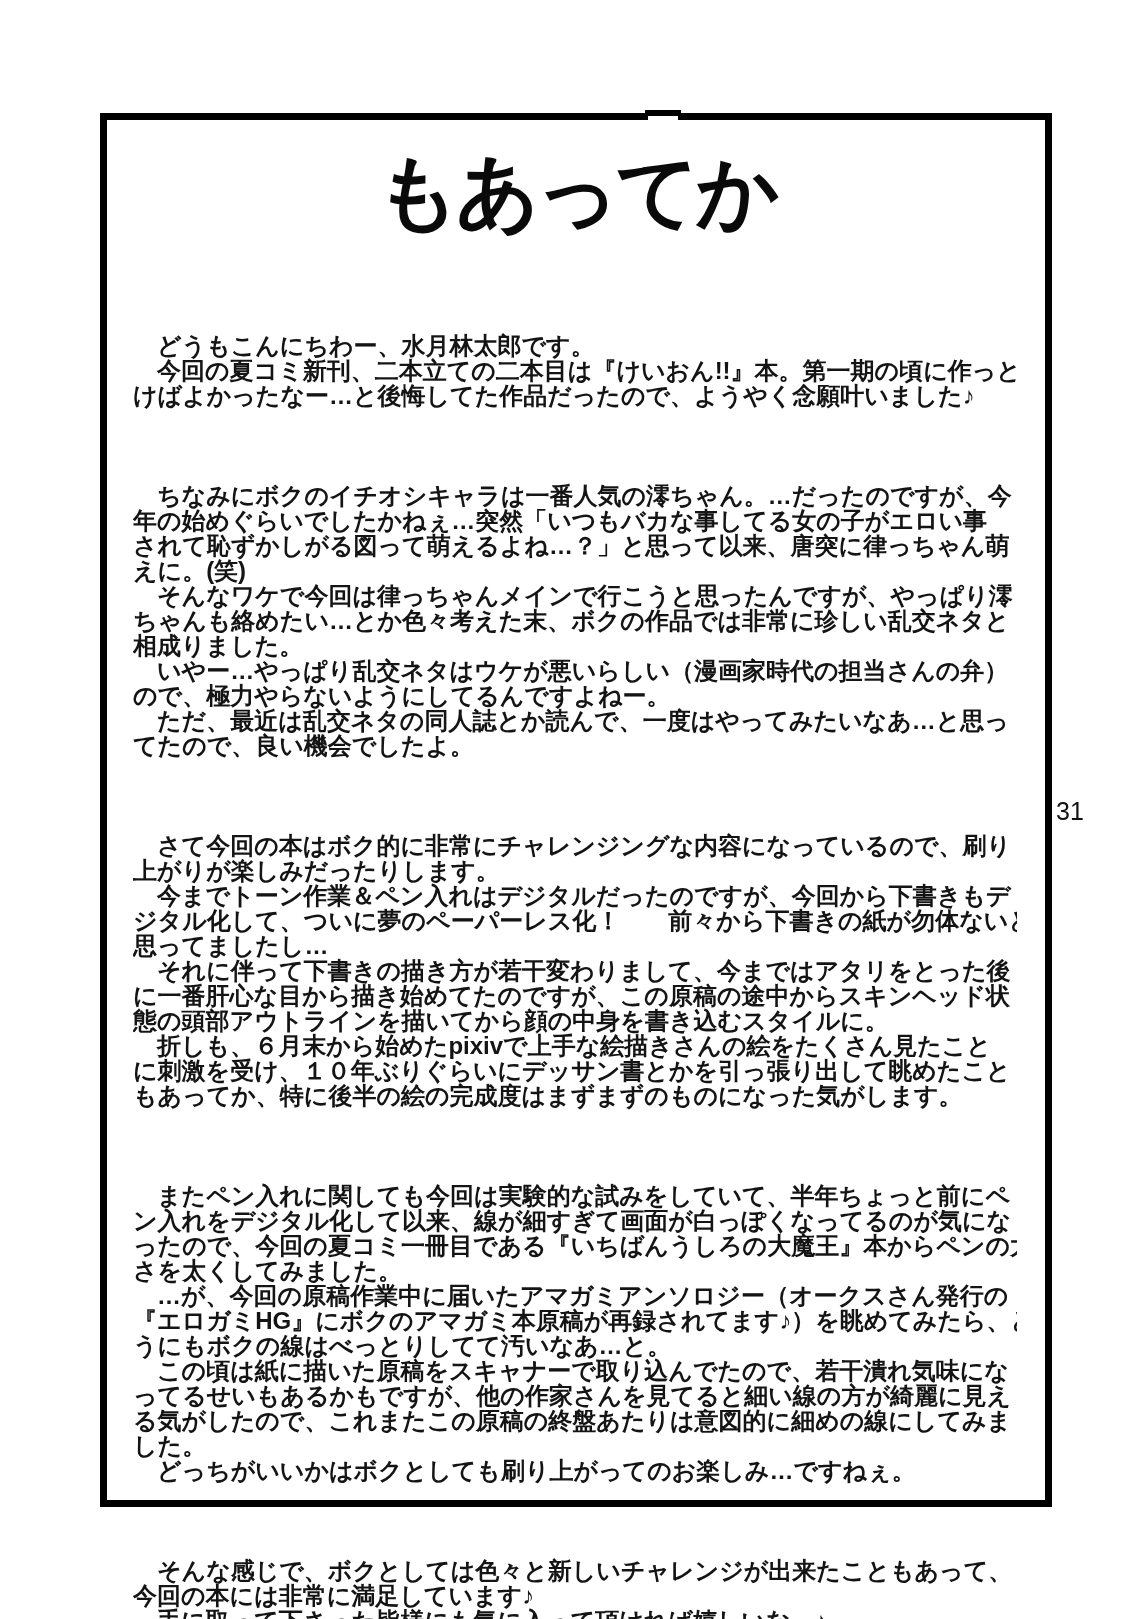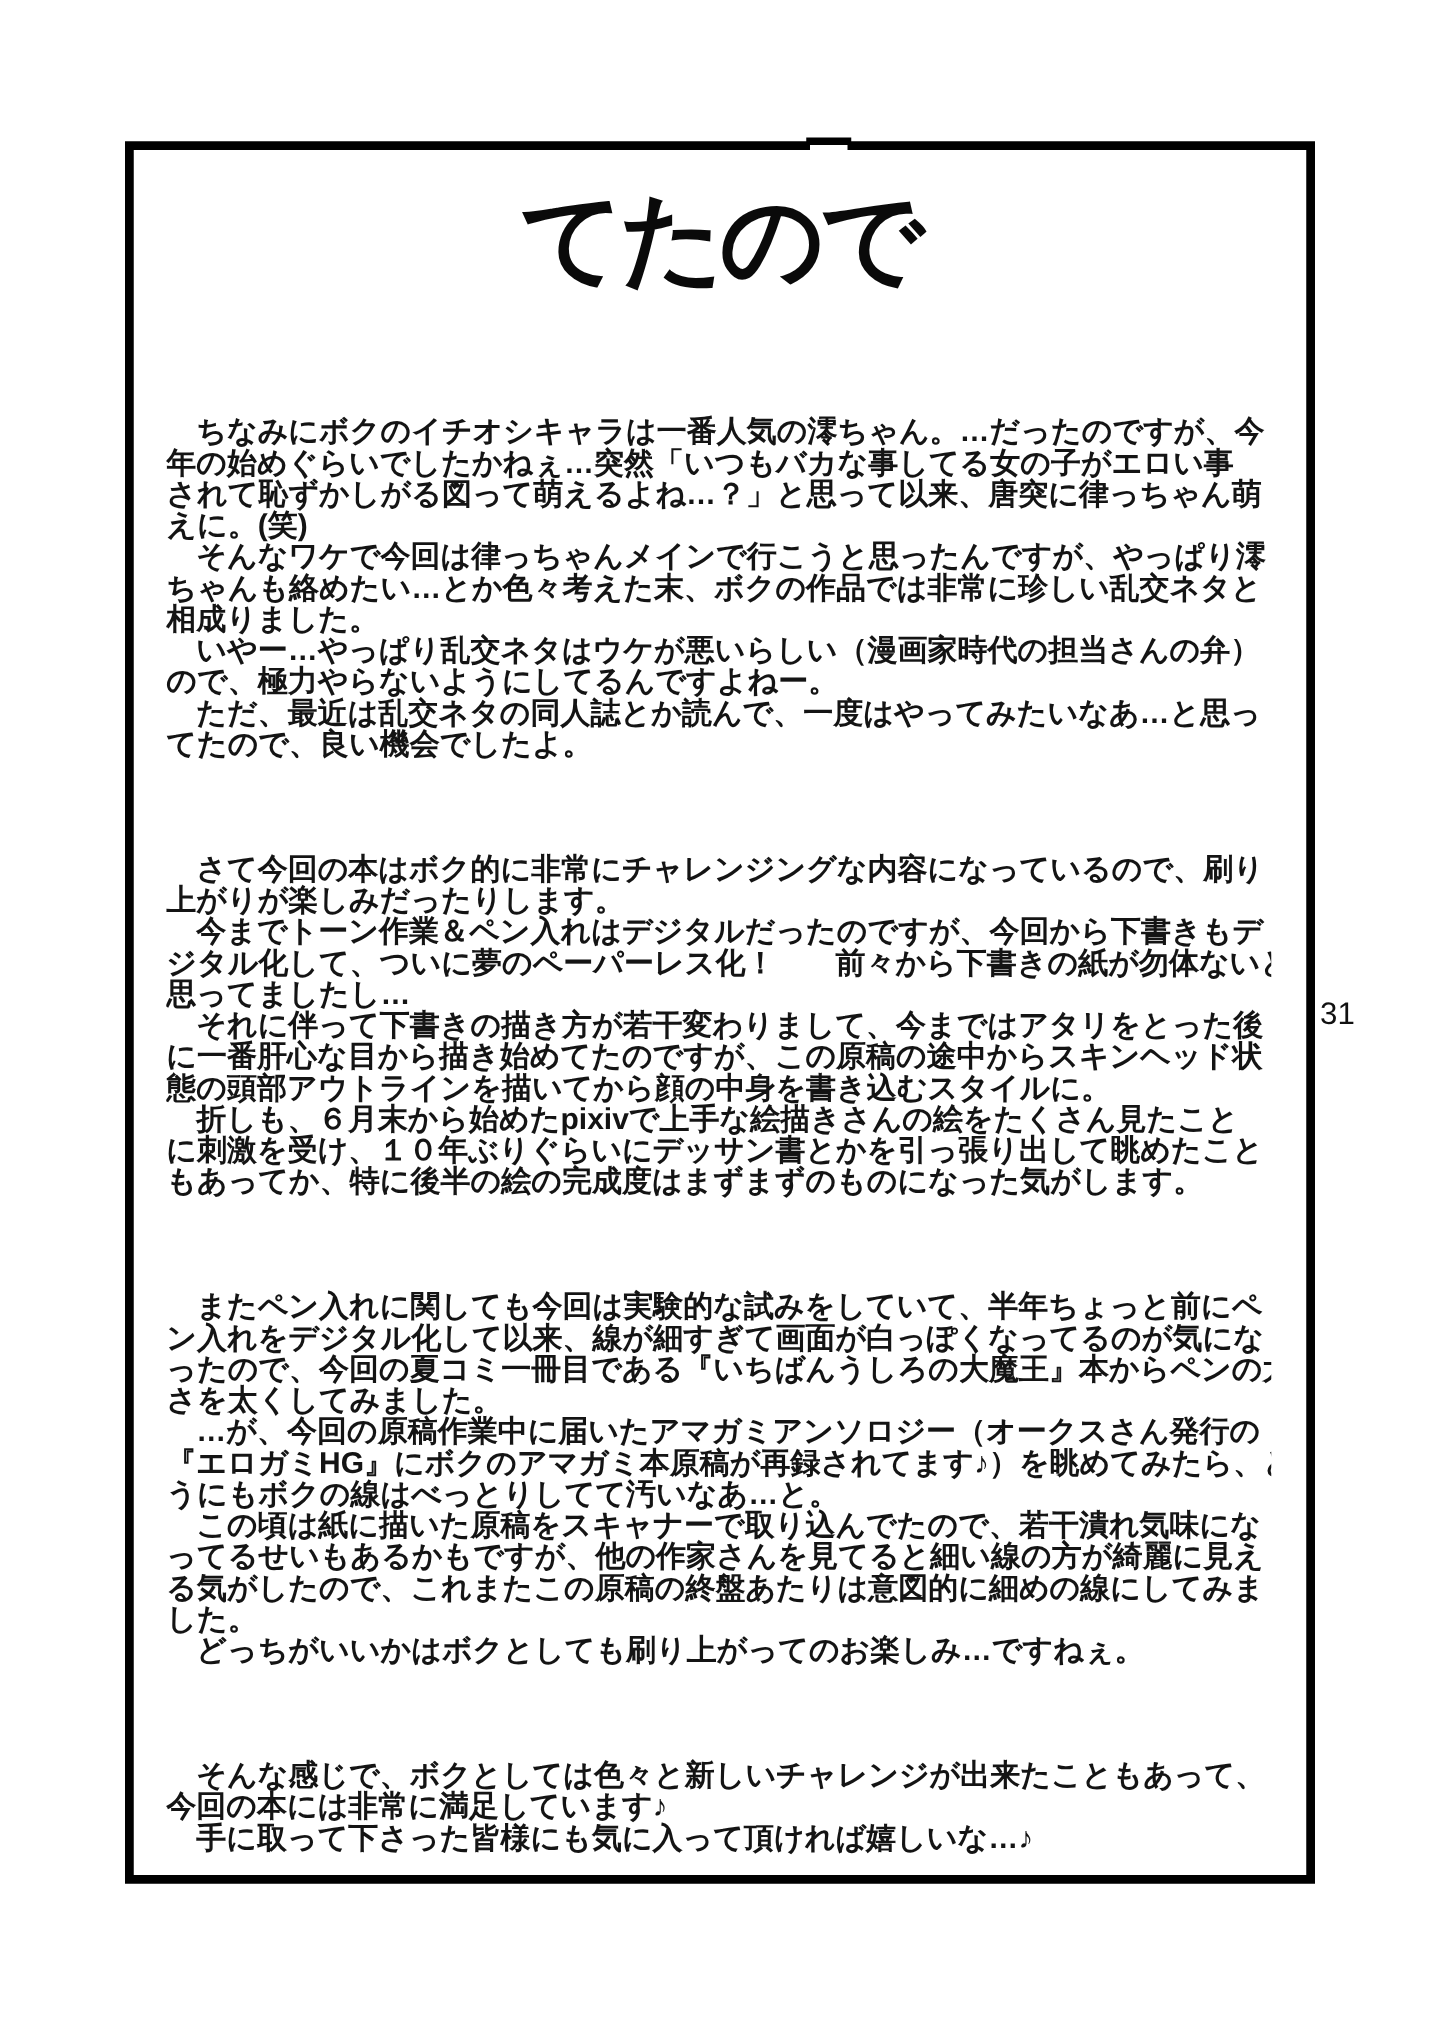--- a/index.html
+++ b/index.html
@@ -58,23 +58,26 @@
 </style>
 </head>
 <body>
 
 <div class="page">
 
   <div class="frame">
     <div class="notch-black"></div>
     <div class="notch-white"></div>
 
-    <h1 class="title">てたので</h1>
+    <h1 class="title">もあってか</h1>
 
     <div class="body">
+      <div class="para">　どうもこんにちわー、水月林太郎です。
+　今回の夏コミ新刊、二本立ての二本目は『けいおん!!』本。第一期の頃に作っと
+けばよかったなー…と後悔してた作品だったので、ようやく念願叶いました♪</div>
       <div class="para">　ちなみにボクのイチオシキャラは一番人気の澪ちゃん。…だったのですが、今
 年の始めぐらいでしたかねぇ…突然「いつもバカな事してる女の子がエロい事
 されて恥ずかしがる図って萌えるよね…？」と思って以来、唐突に律っちゃん萌
 えに。(笑)
 　そんなワケで今回は律っちゃんメインで行こうと思ったんですが、やっぱり澪
 ちゃんも絡めたい…とか色々考えた末、ボクの作品では非常に珍しい乱交ネタと
 相成りました。
 　いやー…やっぱり乱交ネタはウケが悪いらしい（漫画家時代の担当さんの弁）
 ので、極力やらないようにしてるんですよねー。
 　ただ、最近は乱交ネタの同人誌とか読んで、一度はやってみたいなあ…と思っ

